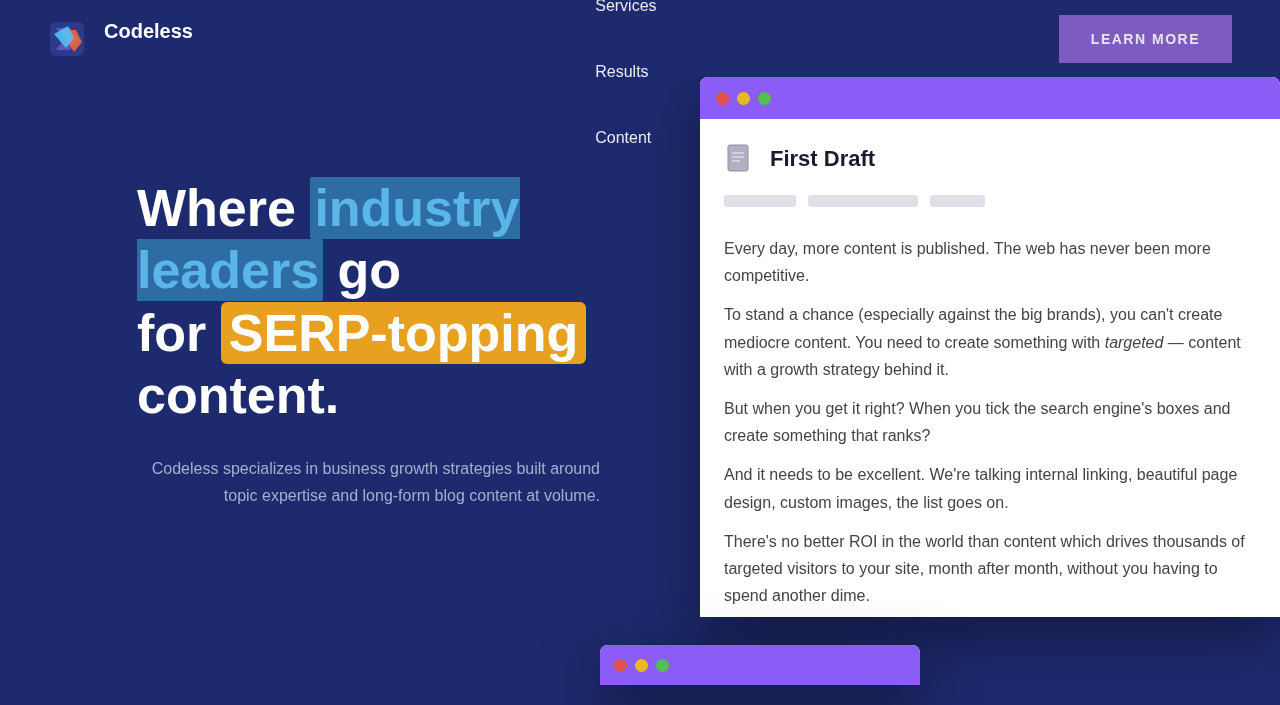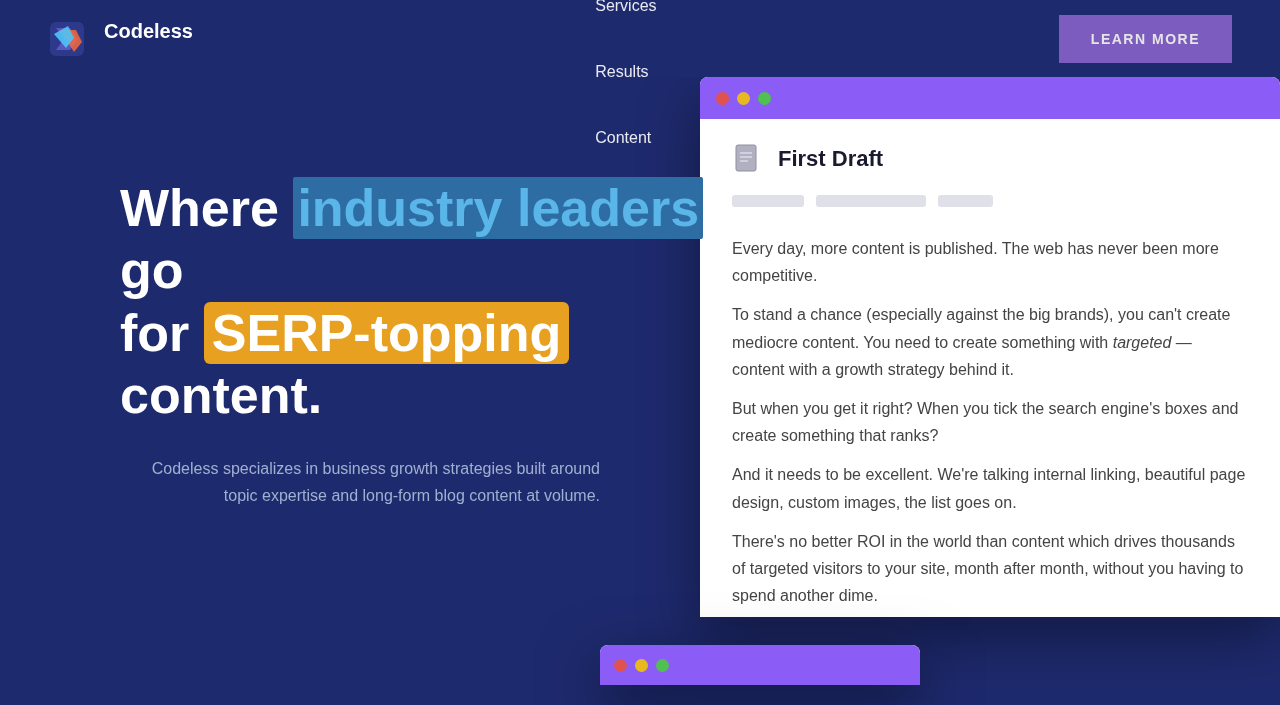--- a/index.html
+++ b/index.html
@@ -76,20 +76,21 @@
       padding-top: 40px;
       position: relative;
       z-index: 2;
     }
     .hero-title {
       font-size: 52px;
       font-weight: 800;
       line-height: 1.2;
       color: white;
       margin-bottom: 28px;
+      margin-left: 17px;
     }
     .highlight-blue {
       background: #2e6da4;
       color: #5ab5e8;
       padding: 2px 4px;
       border-radius: 2px;
       display: inline;
     }
     .highlight-orange {
       background: #e8a020;
@@ -138,21 +139,21 @@
     .dot {
       width: 13px;
       height: 13px;
       border-radius: 50%;
     }
     .dot-red { background: #e05252; }
     .dot-yellow { background: #e8b820; }
     .dot-green { background: #50c050; }
 
     .browser-content-main {
-      padding: 24px 32px;
+      padding: 24px 24px;
       background: white;
       height: calc(100% - 42px);
       overflow: hidden;
     }
     .doc-header {
       display: flex;
       align-items: center;
       gap: 14px;
       margin-bottom: 20px;
     }

